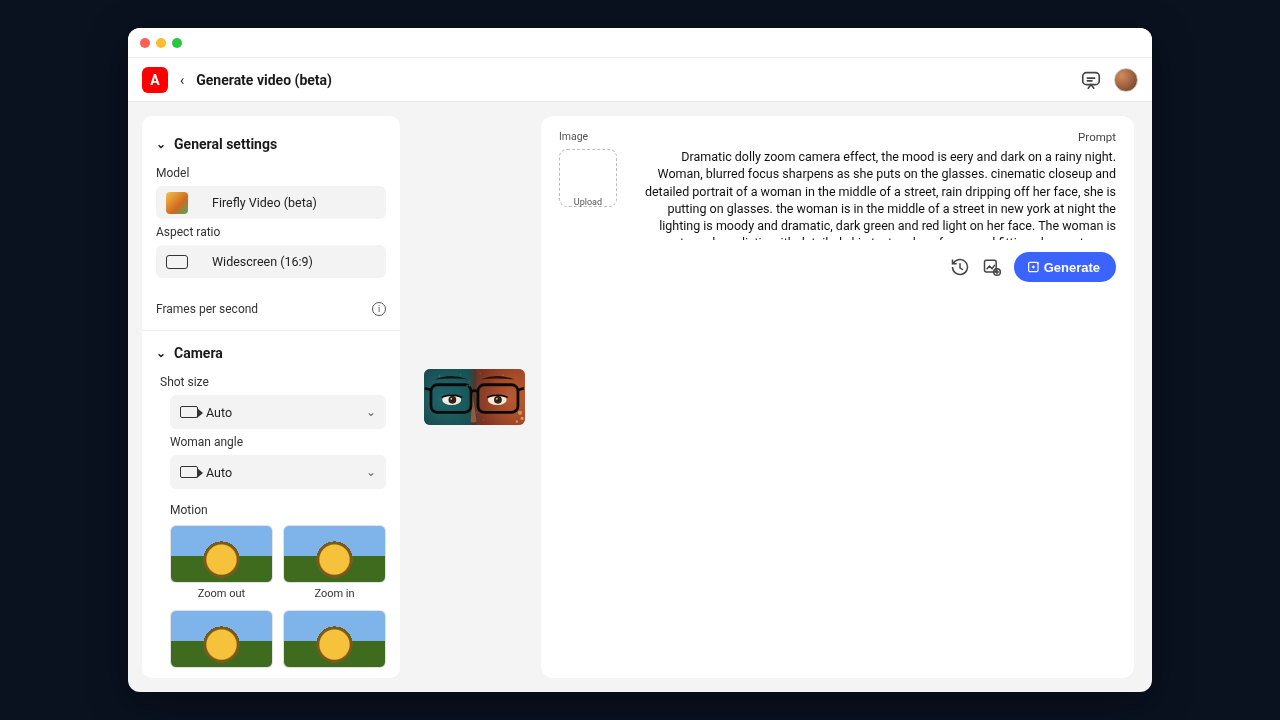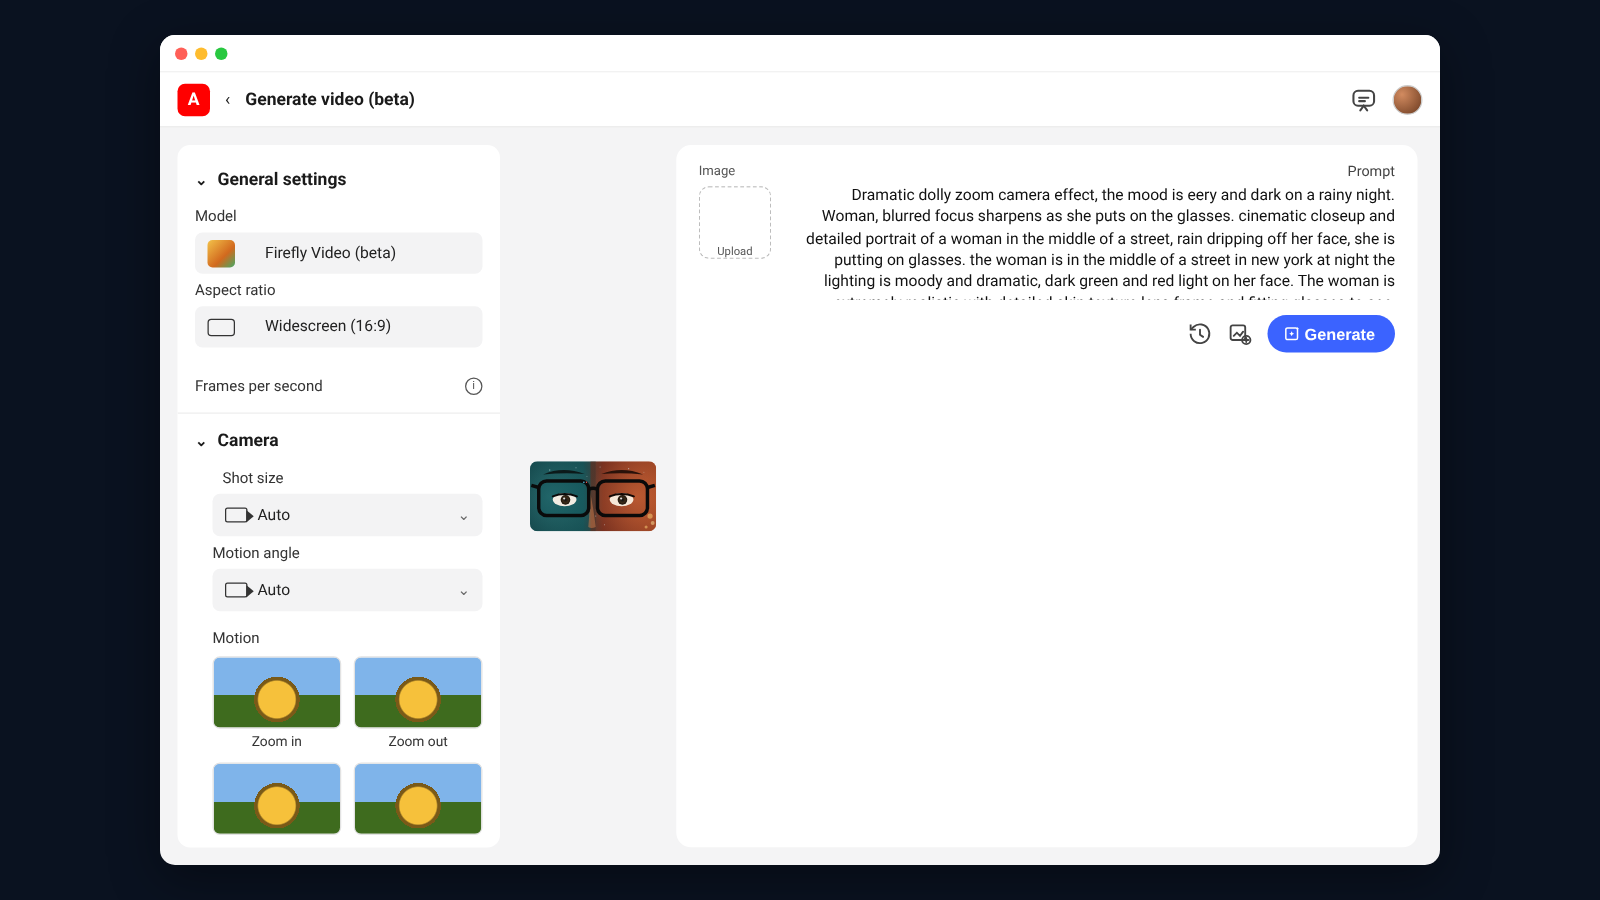--- a/index.html
+++ b/index.html
@@ -219,47 +219,47 @@
       </div>
 
       <div class="divider"></div>
 
       <div class="section-head">
         <span class="chev">⌄</span>
         <span>Camera</span>
       </div>
 
       <div class="sub-panel">
-        <div class="label" style="margin-left:22px">Shot size</div>
+        <div class="label" style="margin-left:4px">Shot size</div>
         <div class="select-row withchev" style="margin-left:14px">
           <span style="display:flex;align-items:center;gap:8px">
             <span class="cam-icon"></span>
             <span>Auto</span>
           </span>
           <span class="select-chev">⌄</span>
         </div>
 
-        <div class="label" style="margin-left:14px">Motion angle</div>
+        <div class="label" style="margin-left:14px">Woman angle</div>
         <div class="select-row withchev" style="margin-left:14px">
           <span style="display:flex;align-items:center;gap:8px">
             <span class="cam-icon"></span>
             <span>Auto</span>
           </span>
           <span class="select-chev">⌄</span>
         </div>
 
         <div class="label" style="margin-left:14px;margin-top:14px">Motion</div>
         <div class="motion-grid" style="margin-left:14px">
           <div class="motion-item">
             <div class="motion-thumb"></div>
-            <span>Zoom in</span>
+            <span>Zoom out</span>
           </div>
           <div class="motion-item">
             <div class="motion-thumb"></div>
-            <span>Zoom out</span>
+            <span>Zoom in</span>
           </div>
           <div class="motion-item">
             <div class="motion-thumb"></div>
           </div>
           <div class="motion-item">
             <div class="motion-thumb"></div>
           </div>
         </div>
       </div>
     </div>

